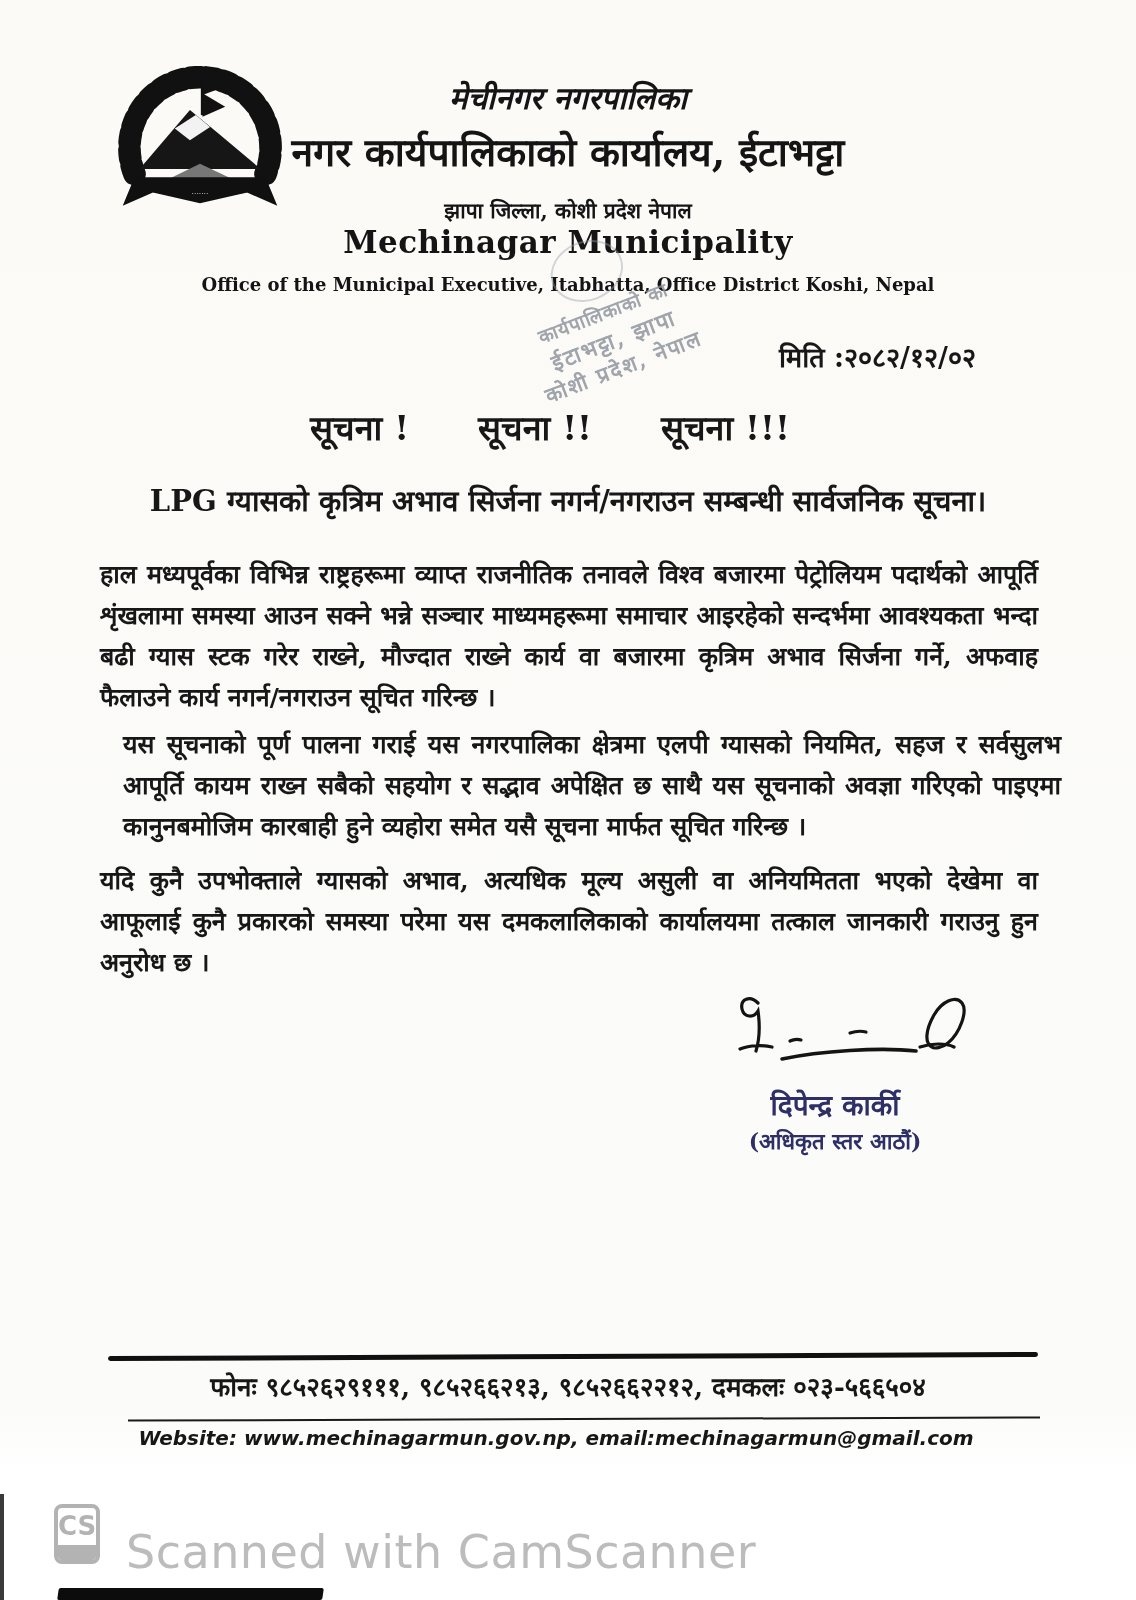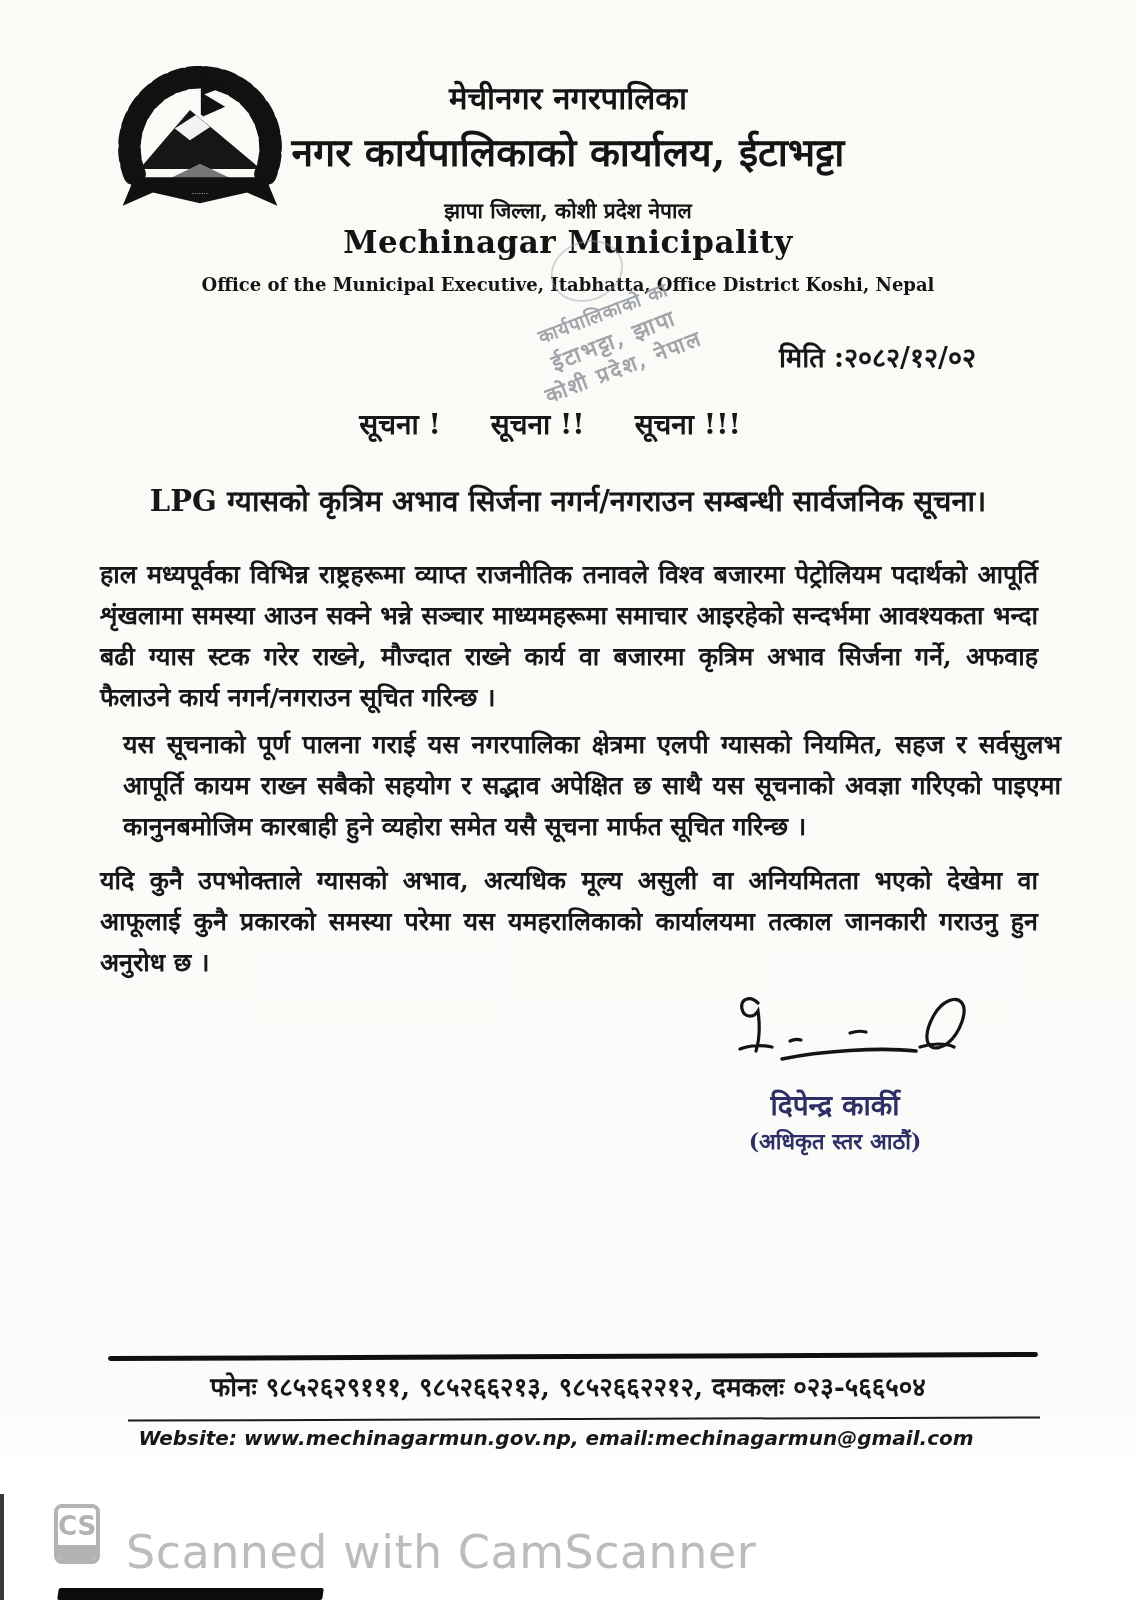--- a/index.html
+++ b/index.html
@@ -4,41 +4,41 @@
 <style>
   * { margin:0; padding:0; box-sizing:border-box; }
   html,body { background:#ffffff; }
   body { width:1136px; height:1600px; position:relative; overflow:hidden;
          font-family:"DejaVu Serif","Liberation Serif",serif; color:#171717; }
   .page { position:absolute; inset:0; background:linear-gradient(180deg,#fbfaf7 0%, #fbfbf9 88%, #ffffff 92%, #ffffff 100%); }
 
   
   .emblem { position:absolute; left:116px; top:66px; width:168px; height:152px; }
   .hdr { position:absolute; left:0; width:1136px; text-align:center; font-weight:700; color:#141414; }
-  .hdr-np1 { top:76px;  font-size:31px; }
+  .hdr-np1 { top:76px;  font-size:31px;font-style:italic; }
   .hdr-np2 { top:124px; font-size:39px; }
   .hdr-np3 { top:196px; font-size:21px; }
   .hdr-en1 { top:224px; font-size:31px; font-weight:600; letter-spacing:.5px; }
   .hdr-en2 { top:274px; font-size:18px; font-weight:700; }
 
   
   .stamp { position:absolute; left:478px; top:238px; width:250px; height:150px;
            transform:rotate(-21deg); color:#878d96; opacity:.78; text-align:center;
            font-weight:700; pointer-events:none; }
   .stamp .seal { width:74px; height:60px; border:2px solid #9aa0a8; border-radius:50%;
                  margin:0 auto 2px auto; opacity:.55; }
   .stamp .s1 { font-size:19px; letter-spacing:1px; }
   .stamp .s2 { font-size:22px; letter-spacing:2px; }
   .stamp .s3 { font-size:21px; letter-spacing:2px; }
 
   .date-line { position:absolute; right:160px; top:338px; font-size:27px; font-weight:700; }
 
   
   .suchana-row { position:absolute; left:0; top:404px; width:1100px; display:flex;
-                 justify-content:center; gap:50px; font-size:28px; font-weight:700; }
+                 justify-content:center; gap:69px; font-size:34px; font-weight:700; }
   .notice-title { position:absolute; left:90px; top:480px; width:956px; text-align:center;
                   font-size:29px; font-weight:700; }
 
   
   .para { position:absolute; left:100px; width:938px; font-size:25px; line-height:41px;
           font-weight:600; text-align:justify; }
   .para-1 { top:554px; }
   .para-2 { top:724px;margin-left:23px; }
   .para-3 { top:860px; }
 
@@ -112,21 +112,21 @@
   <div class="suchana-row">
     <span>सूचना !</span>
     <span>सूचना !!</span>
     <span>सूचना !!!</span>
   </div>
 
   <div class="notice-title">LPG ग्यासको कृत्रिम अभाव सिर्जना नगर्न/नगराउन सम्बन्धी सार्वजनिक सूचना।</div>
 
   <p class="para para-1">हाल मध्यपूर्वका विभिन्न राष्ट्रहरूमा व्याप्त राजनीतिक तनावले विश्व बजारमा पेट्रोलियम पदार्थको आपूर्ति शृंखलामा समस्या आउन सक्ने भन्ने सञ्चार माध्यमहरूमा समाचार आइरहेको सन्दर्भमा आवश्यकता भन्दा बढी ग्यास स्टक गरेर राख्ने, मौज्दात राख्ने कार्य वा बजारमा कृत्रिम अभाव सिर्जना गर्ने, अफवाह फैलाउने कार्य नगर्न/नगराउन सूचित गरिन्छ ।</p>
   <p class="para para-2">यस सूचनाको पूर्ण पालना गराई यस नगरपालिका क्षेत्रमा एलपी ग्यासको नियमित, सहज र सर्वसुलभ आपूर्ति कायम राख्न सबैको सहयोग र सद्भाव अपेक्षित छ साथै यस सूचनाको अवज्ञा गरिएको पाइएमा कानुनबमोजिम कारबाही हुने व्यहोरा समेत यसै सूचना मार्फत सूचित गरिन्छ ।</p>
-  <p class="para para-3">यदि कुनै उपभोक्ताले ग्यासको अभाव, अत्यधिक मूल्य असुली वा अनियमितता भएको देखेमा वा आफूलाई कुनै प्रकारको समस्या परेमा यस यमहरालिकाको कार्यालयमा तत्काल जानकारी गराउनु हुन अनुरोध छ ।</p>
+  <p class="para para-3">यदि कुनै उपभोक्ताले ग्यासको अभाव, अत्यधिक मूल्य असुली वा अनियमितता भएको देखेमा वा आफूलाई कुनै प्रकारको समस्या परेमा यस दमकलालिकाको कार्यालयमा तत्काल जानकारी गराउनु हुन अनुरोध छ ।</p>
 
   <svg class="sig-svg" viewBox="0 0 270 95" xmlns="http://www.w3.org/2000/svg">
     <path d="M38,18 C30,10 20,14 22,24 C24,33 34,33 38,26 C40,40 39,56 36,66 M20,64 C30,60 44,60 52,62" fill="none" stroke="#141414" stroke-width="3.2" stroke-linecap="round"></path>
     <path d="M70,56 C74,54 78,54 81,55" fill="none" stroke="#141414" stroke-width="3.2" stroke-linecap="round"></path>
     <path d="M130,48 C136,46 142,46 146,47" fill="none" stroke="#141414" stroke-width="3.2" stroke-linecap="round"></path>
     <path d="M62,74 C100,66 160,62 196,66" fill="none" stroke="#141414" stroke-width="3.6" stroke-linecap="round"></path>
     <path d="M212,62 C204,58 206,44 214,30 C222,16 236,10 242,18 C248,26 240,48 228,58 C222,63 214,64 212,62 Z M200,62 C212,58 226,58 234,62" fill="none" stroke="#141414" stroke-width="3.2" stroke-linecap="round"></path>
   </svg>
 
   <div class="sig-block">

